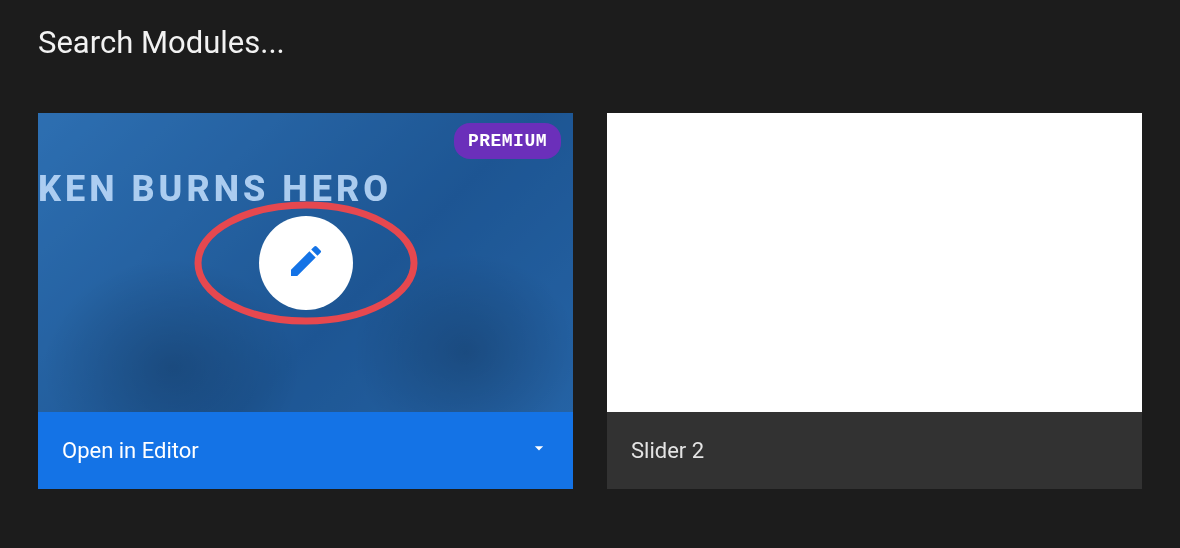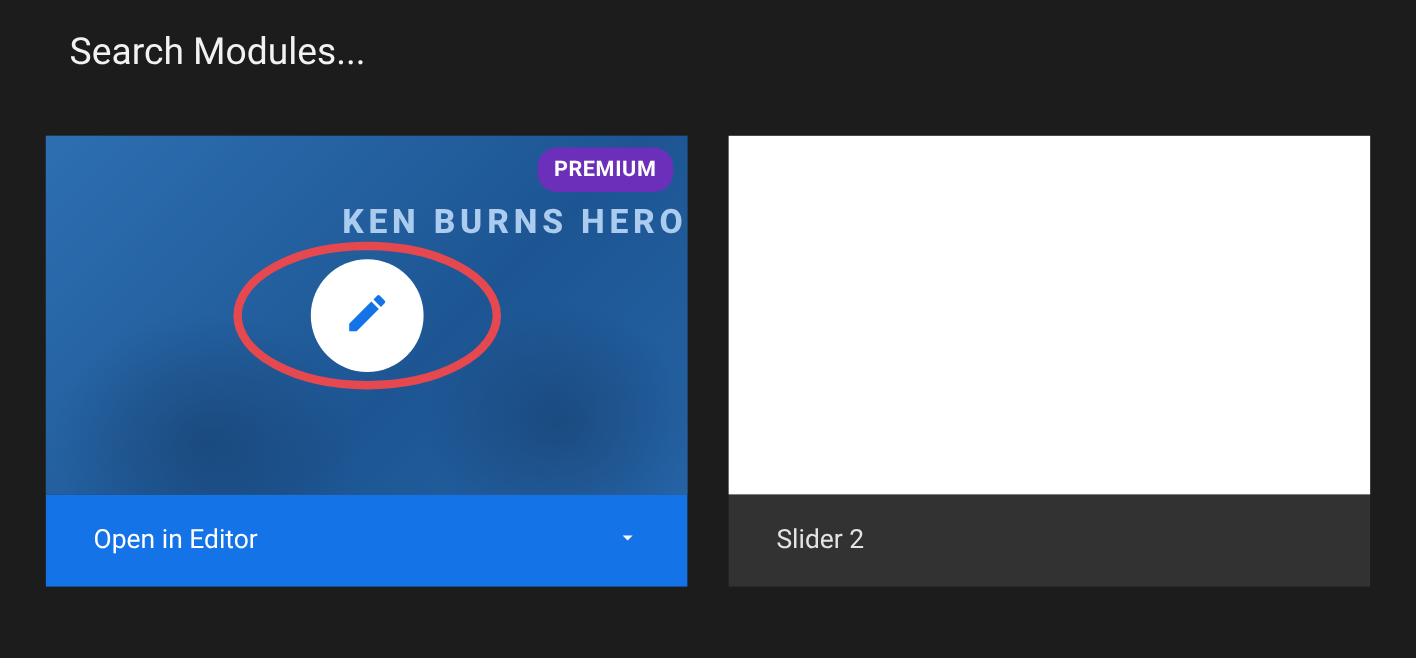--- a/index.html
+++ b/index.html
@@ -10,21 +10,21 @@
     --preview-blue:#2f79b8;
     --preview-dark:#1c4c80;
     --white:#ffffff;
     --search-text:#f2f2f2;
     --footer-text:#e4e4e4;
   }
   *{box-sizing:border-box;margin:0;padding:0;font-family:-apple-system,BlinkMacSystemFont,"Segoe UI",Roboto,Helvetica,Arial,sans-serif;}
   body{
     width:1180px;height:548px;background:var(--bg);overflow:hidden;
   }
-  .search-wrap{padding:24px 58px 0;}
+  .search-wrap{padding:24px 38px 0;}
   .search-input{
     width:100%;background:transparent;border:none;outline:none;
     color:var(--search-text);font-size:31px;font-weight:400;
   }
   .search-input::placeholder{color:var(--search-text);opacity:1;}
   .grid{
     display:flex;gap:34px;padding:52px 38px 0;
   }
   .card{
     width:536px;height:376px;display:flex;flex-direction:column;
@@ -39,47 +39,47 @@
   .preview1 .desk{
     position:absolute;inset:0;background:
       radial-gradient(ellipse 40% 60% at 25% 85%, rgba(0,0,0,.25), transparent 60%),
       radial-gradient(ellipse 35% 55% at 80% 80%, rgba(0,0,0,.25), transparent 60%),
       linear-gradient(135deg,#3a86cc 0%,#215f9d 60%,#2d73b8 100%);
   }
   .preview1::after{
     content:"";position:absolute;inset:0;background:rgba(24,70,130,.35);
   }
   .hero-title{
-    position:absolute;top:55px;left:0;right:0;text-align:right;
-    font-size:28px;font-weight:800;letter-spacing:4px;color:rgba(186,216,248,.9);
+    position:absolute;top:55px;left:0;right:0;text-align:left;
+    font-size:36px;font-weight:800;letter-spacing:4px;color:rgba(186,216,248,.9);
     z-index:1;
   }
   .hero-sub{
     position:absolute;top:118px;left:0;right:0;text-align:center;
     font-size:10px;letter-spacing:1px;color:rgba(186,216,248,.5);z-index:1;
   }
   .badge{
     position:absolute;top:10px;right:12px;background:var(--accent-purple);
     color:var(--white);font-size:18px;font-weight:700;letter-spacing:.5px;
-    padding:8px 14px;border-radius:16px;z-index:5;
+    padding:8px 14px;border-radius:16px;z-index:5;font-family:Liberation Mono, monospace;
   }
   .edit-btn{
     position:absolute;top:50%;left:50%;transform:translate(-50%,-50%);
     width:94px;height:94px;border-radius:50%;background:var(--white);
     display:flex;align-items:center;justify-content:center;z-index:4;cursor:pointer;
   }
   .edit-btn svg{width:40px;height:40px;fill:#1473e6;}
   .annot{
     position:absolute;top:50%;left:50%;transform:translate(-50%,-50%);
     width:232px;height:140px;z-index:3;pointer-events:none;
   }
   .annot svg{width:100%;height:100%;overflow:visible;}
   .card-footer{
     height:77px;display:flex;align-items:center;justify-content:space-between;
-    padding:0 40px;font-size:22px;cursor:pointer;
+    padding:0 24px;font-size:22px;cursor:pointer;
   }
   .footer1{background:var(--accent-blue);color:var(--white);}
   .footer2{background:var(--card-footer);color:var(--footer-text);align-items:center;}
   .caret svg{width:20px;height:20px;fill:var(--white);}
   .preview2{background:var(--white);}
 </style>
 </head>
 <body>
 
 <div class="search-wrap">

